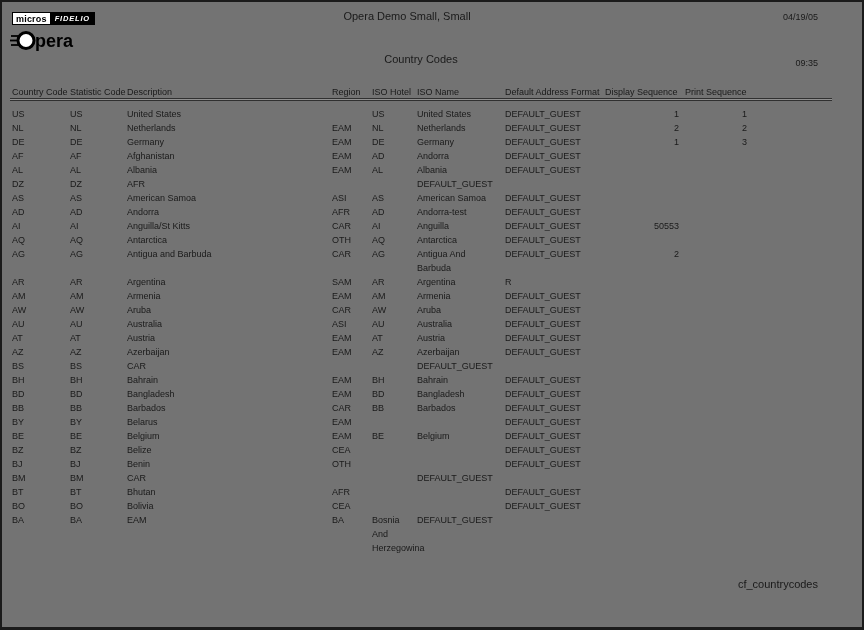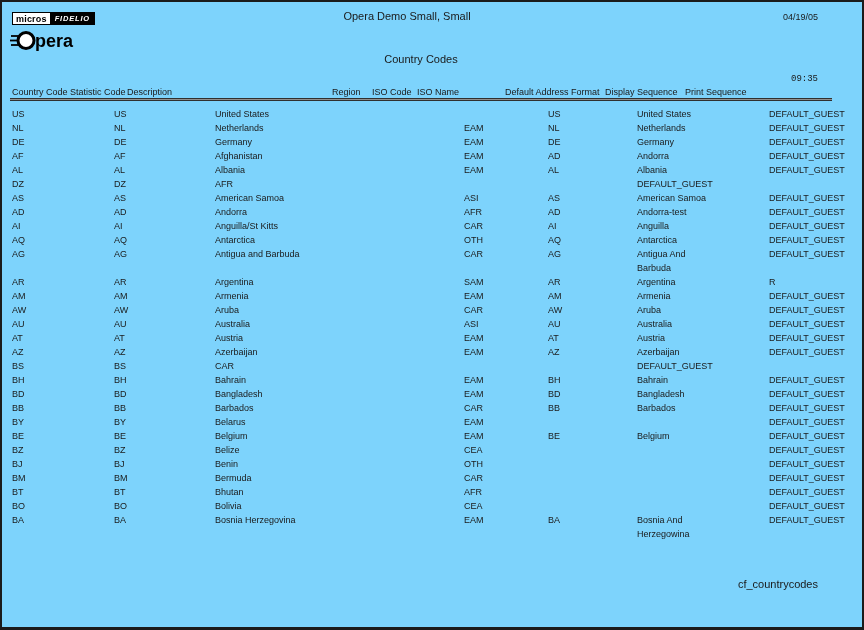--- a/index.html
+++ b/index.html
@@ -1,20 +1,20 @@
 <!DOCTYPE html>
 <html><head>
 <meta charset="utf-8">
 <style>
   html,body{margin:0;padding:0;background:#fff;}
   .page{
     position:relative;
     width:864px;height:630px;
     box-sizing:border-box;
-    background:#7dd3fc;
+    background:#737373;
     border:2px solid #1b1b1b;
     border-bottom-width:3px;
     font-family:"Liberation Sans", sans-serif;
     color:#1a1a1a;
     overflow:hidden;
   }
   
   .brand{position:absolute;left:10px;top:10px;display:flex;align-items:stretch;height:13px;}
   .brand .micros{
     display:flex;align-items:center;padding:0 3px;
@@ -25,39 +25,39 @@
     display:flex;align-items:center;padding:0 4px;
     background:#000;color:#fff;border:1px solid #000;border-left:none;
     font-weight:bold;font-size:7.5px;letter-spacing:0.8px;font-style:italic;
   }
   .opera-logo{position:absolute;left:8px;top:26px;}
   .titles{position:absolute;left:0;top:0;width:810px;text-align:center;}
   .hotel-title{position:absolute;left:0;right:0;top:8px;font-size:11px;}
   .report-title{position:absolute;left:0;right:0;top:51px;font-size:11px;margin-left:28px;}
   .right-meta{position:absolute;right:44px;text-align:right;font-size:9px;}
   .date{top:10px;}
-  .time{top:72px;font-family:Liberation Mono, monospace;}
+  .time{top:56px;}
   
   .grid{
     display:grid;
     grid-template-columns:58px 57px 205px 40px 45px 88px 100px 74px 68px;
     align-items:start;
   }
   .col-headers{
     position:absolute;left:10px;top:85px;width:844px;
     font-size:9px;line-height:11px;
   }
   .hc.num-h{text-align:left;}
   .hc.pad{padding-left:6px;}
   .rule{
     position:absolute;left:8px;top:96px;width:822px;height:3px;
     background:linear-gradient(#000,#909090,#000);
   }
   .tbody{position:absolute;left:10px;top:105px;width:844px;}
-  .trow{min-height:14px;gap:44px;}
+  .trow{min-height:14px;}
   .cell{font-size:9px;line-height:14px;padding-right:4px;box-sizing:border-box;}
   .cell.num{text-align:right;padding-right:0;}
   
   .footer-code{position:absolute;right:44px;top:576px;font-size:11px;text-align:right;}
 </style>
 </head>
 <body>
 
 <div class="page">
 
@@ -82,21 +82,21 @@
   </div>
 
   <div class="right-meta date">04/19/05</div>
   <div class="right-meta time">09:35</div>
 
   <div class="col-headers grid">
     <span class="hc">Country Code</span>
     <span class="hc">Statistic Code</span>
     <span class="hc">Description</span>
     <span class="hc">Region</span>
-    <span class="hc">ISO Code</span>
+    <span class="hc">ISO Hotel</span>
     <span class="hc">ISO Name</span>
     <span class="hc">Default Address Format</span>
     <span class="hc num-h">Display Sequence</span>
     <span class="hc num-h pad">Print Sequence</span>
   </div>
 
   <div class="rule"></div>
 
   <div class="tbody">
     <div class="trow grid">
@@ -393,21 +393,20 @@
       <span class="cell"></span>
       <span class="cell"></span>
       <span class="cell">DEFAULT_GUEST</span>
       <span class="cell num"></span>
       <span class="cell num"></span>
     </div>
 
     <div class="trow grid">
       <span class="cell">BM</span>
       <span class="cell">BM</span>
-      <span class="cell">Bermuda</span>
       <span class="cell">CAR</span>
       <span class="cell"></span>
       <span class="cell"></span>
       <span class="cell">DEFAULT_GUEST</span>
       <span class="cell num"></span>
       <span class="cell num"></span>
     </div>
 
     <div class="trow grid">
       <span class="cell">BT</span>
@@ -429,21 +428,20 @@
       <span class="cell"></span>
       <span class="cell"></span>
       <span class="cell">DEFAULT_GUEST</span>
       <span class="cell num"></span>
       <span class="cell num"></span>
     </div>
 
     <div class="trow grid">
       <span class="cell">BA</span>
       <span class="cell">BA</span>
-      <span class="cell">Bosnia Herzegovina</span>
       <span class="cell">EAM</span>
       <span class="cell">BA</span>
       <span class="cell">Bosnia And Herzegowina</span>
       <span class="cell">DEFAULT_GUEST</span>
       <span class="cell num"></span>
       <span class="cell num"></span>
     </div>
   </div>
 
   <div class="footer-code">cf_countrycodes</div>

